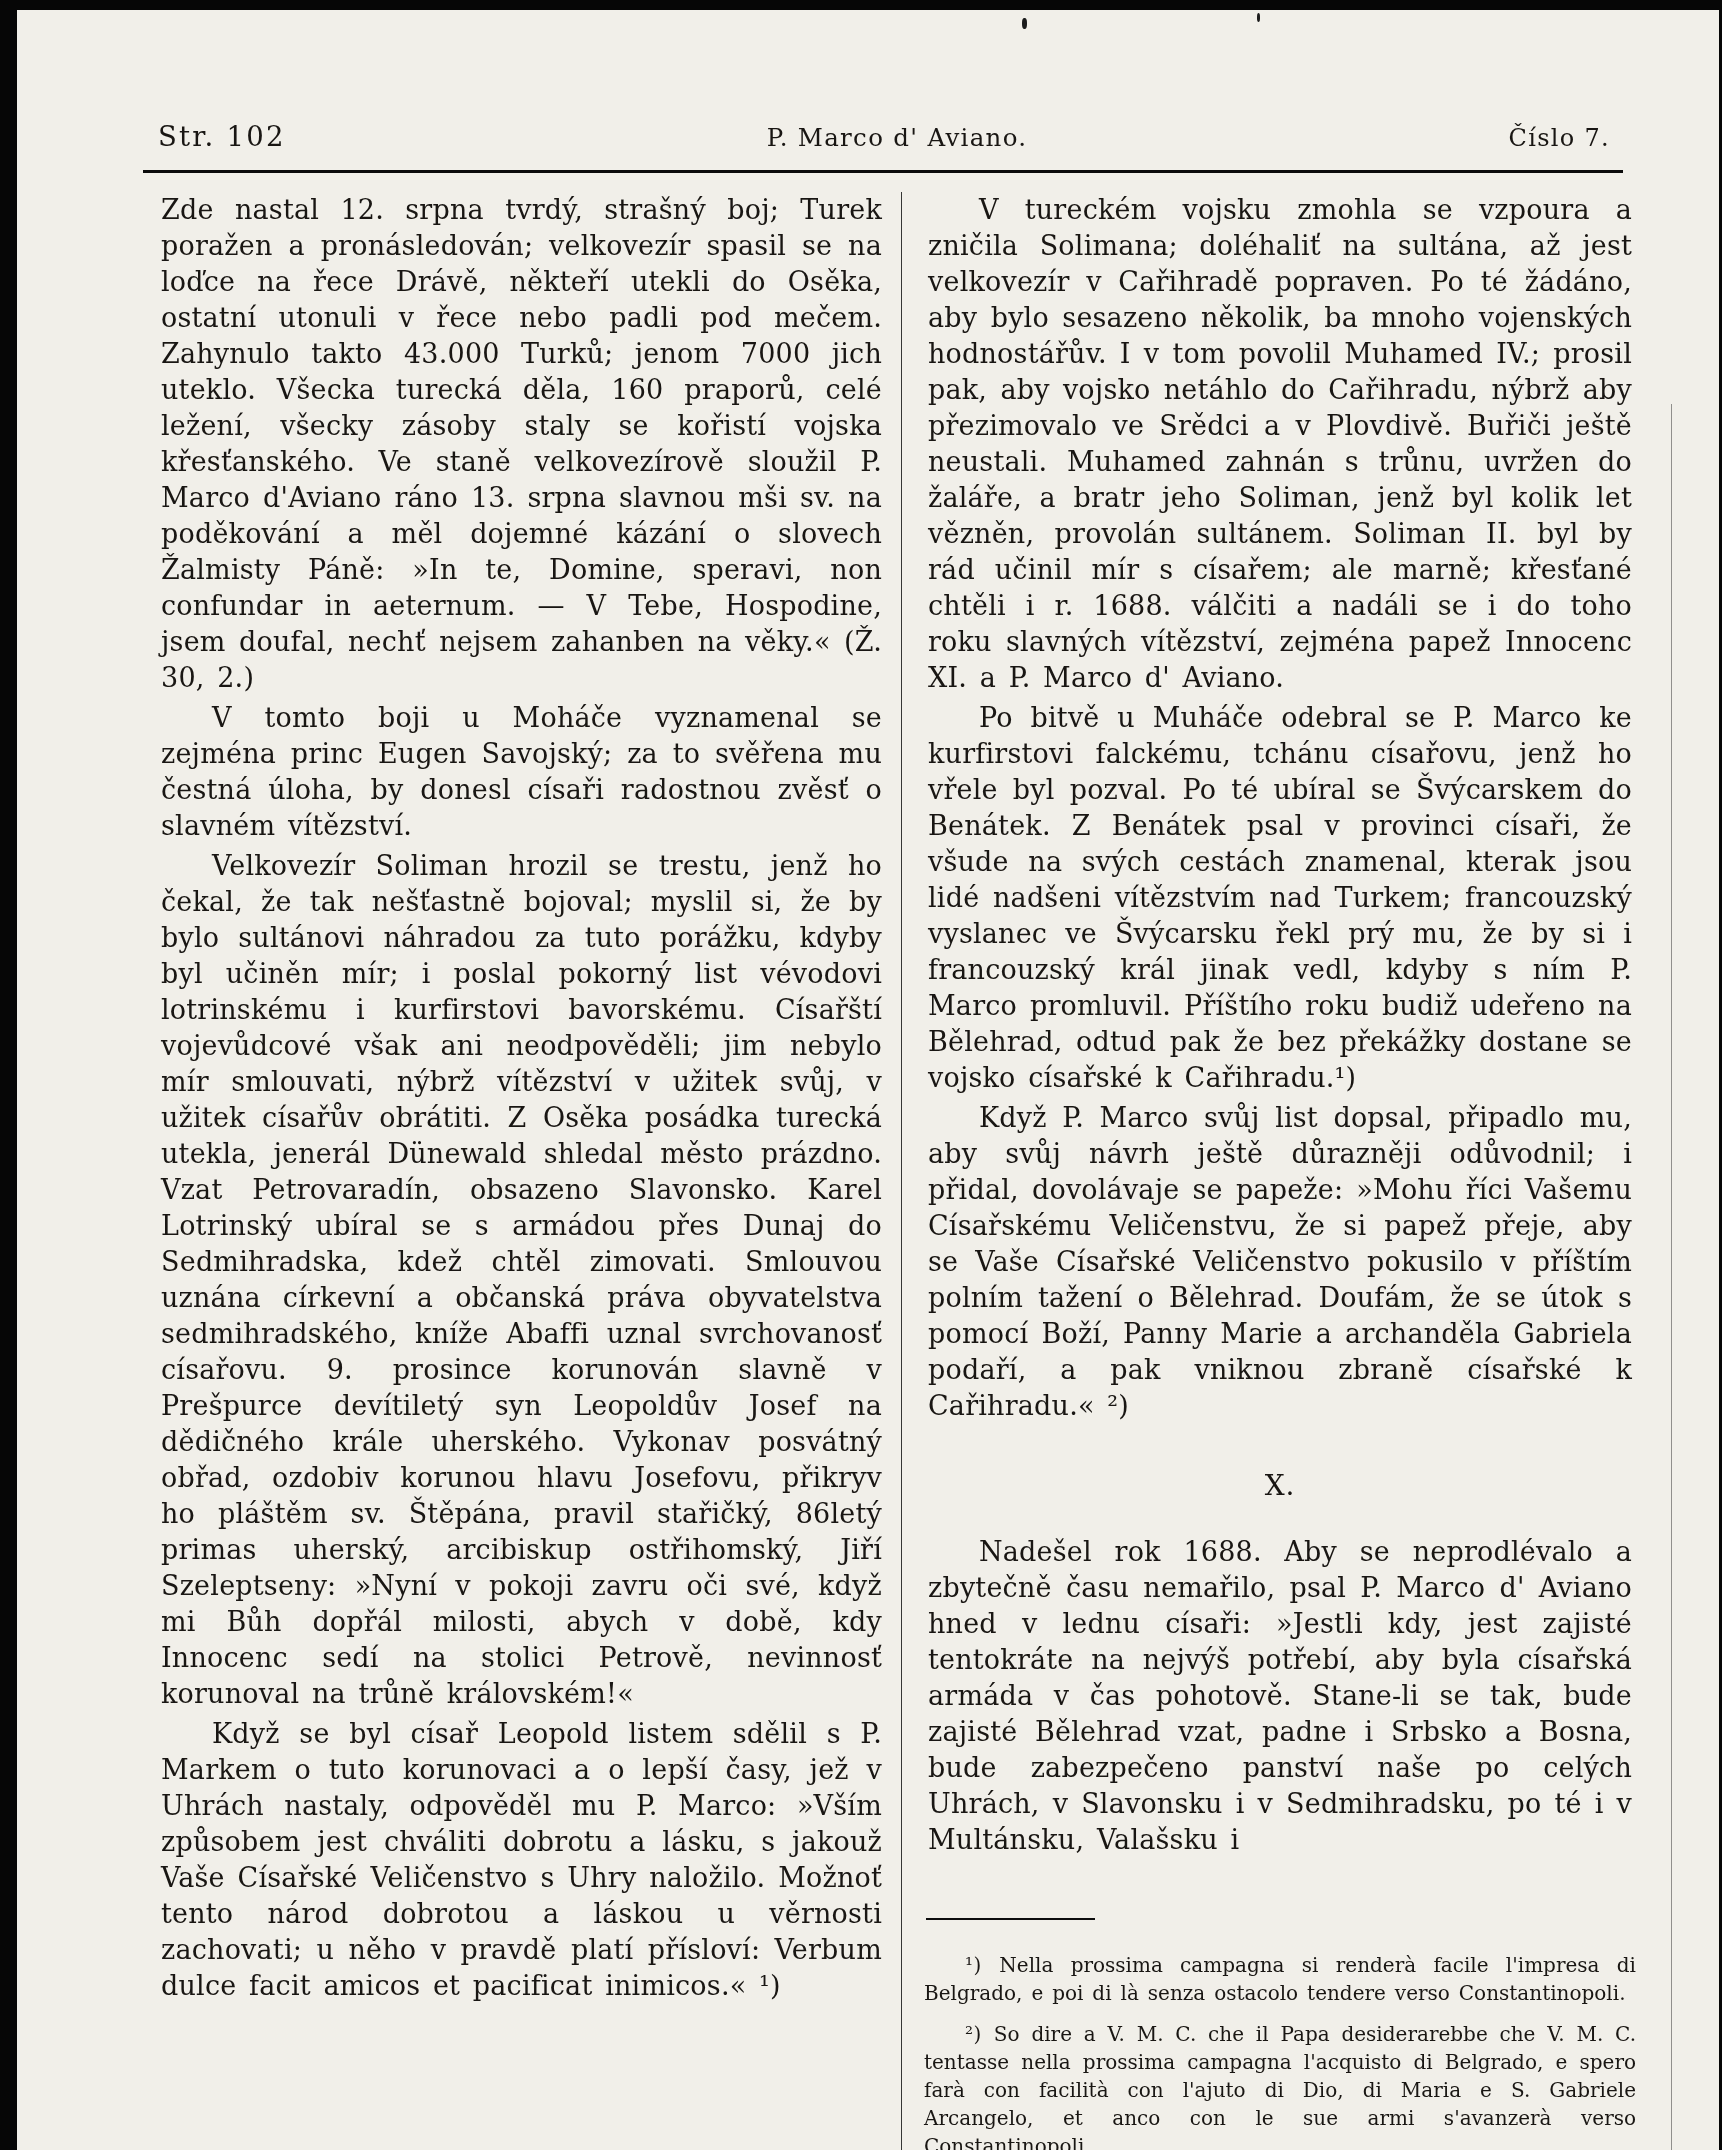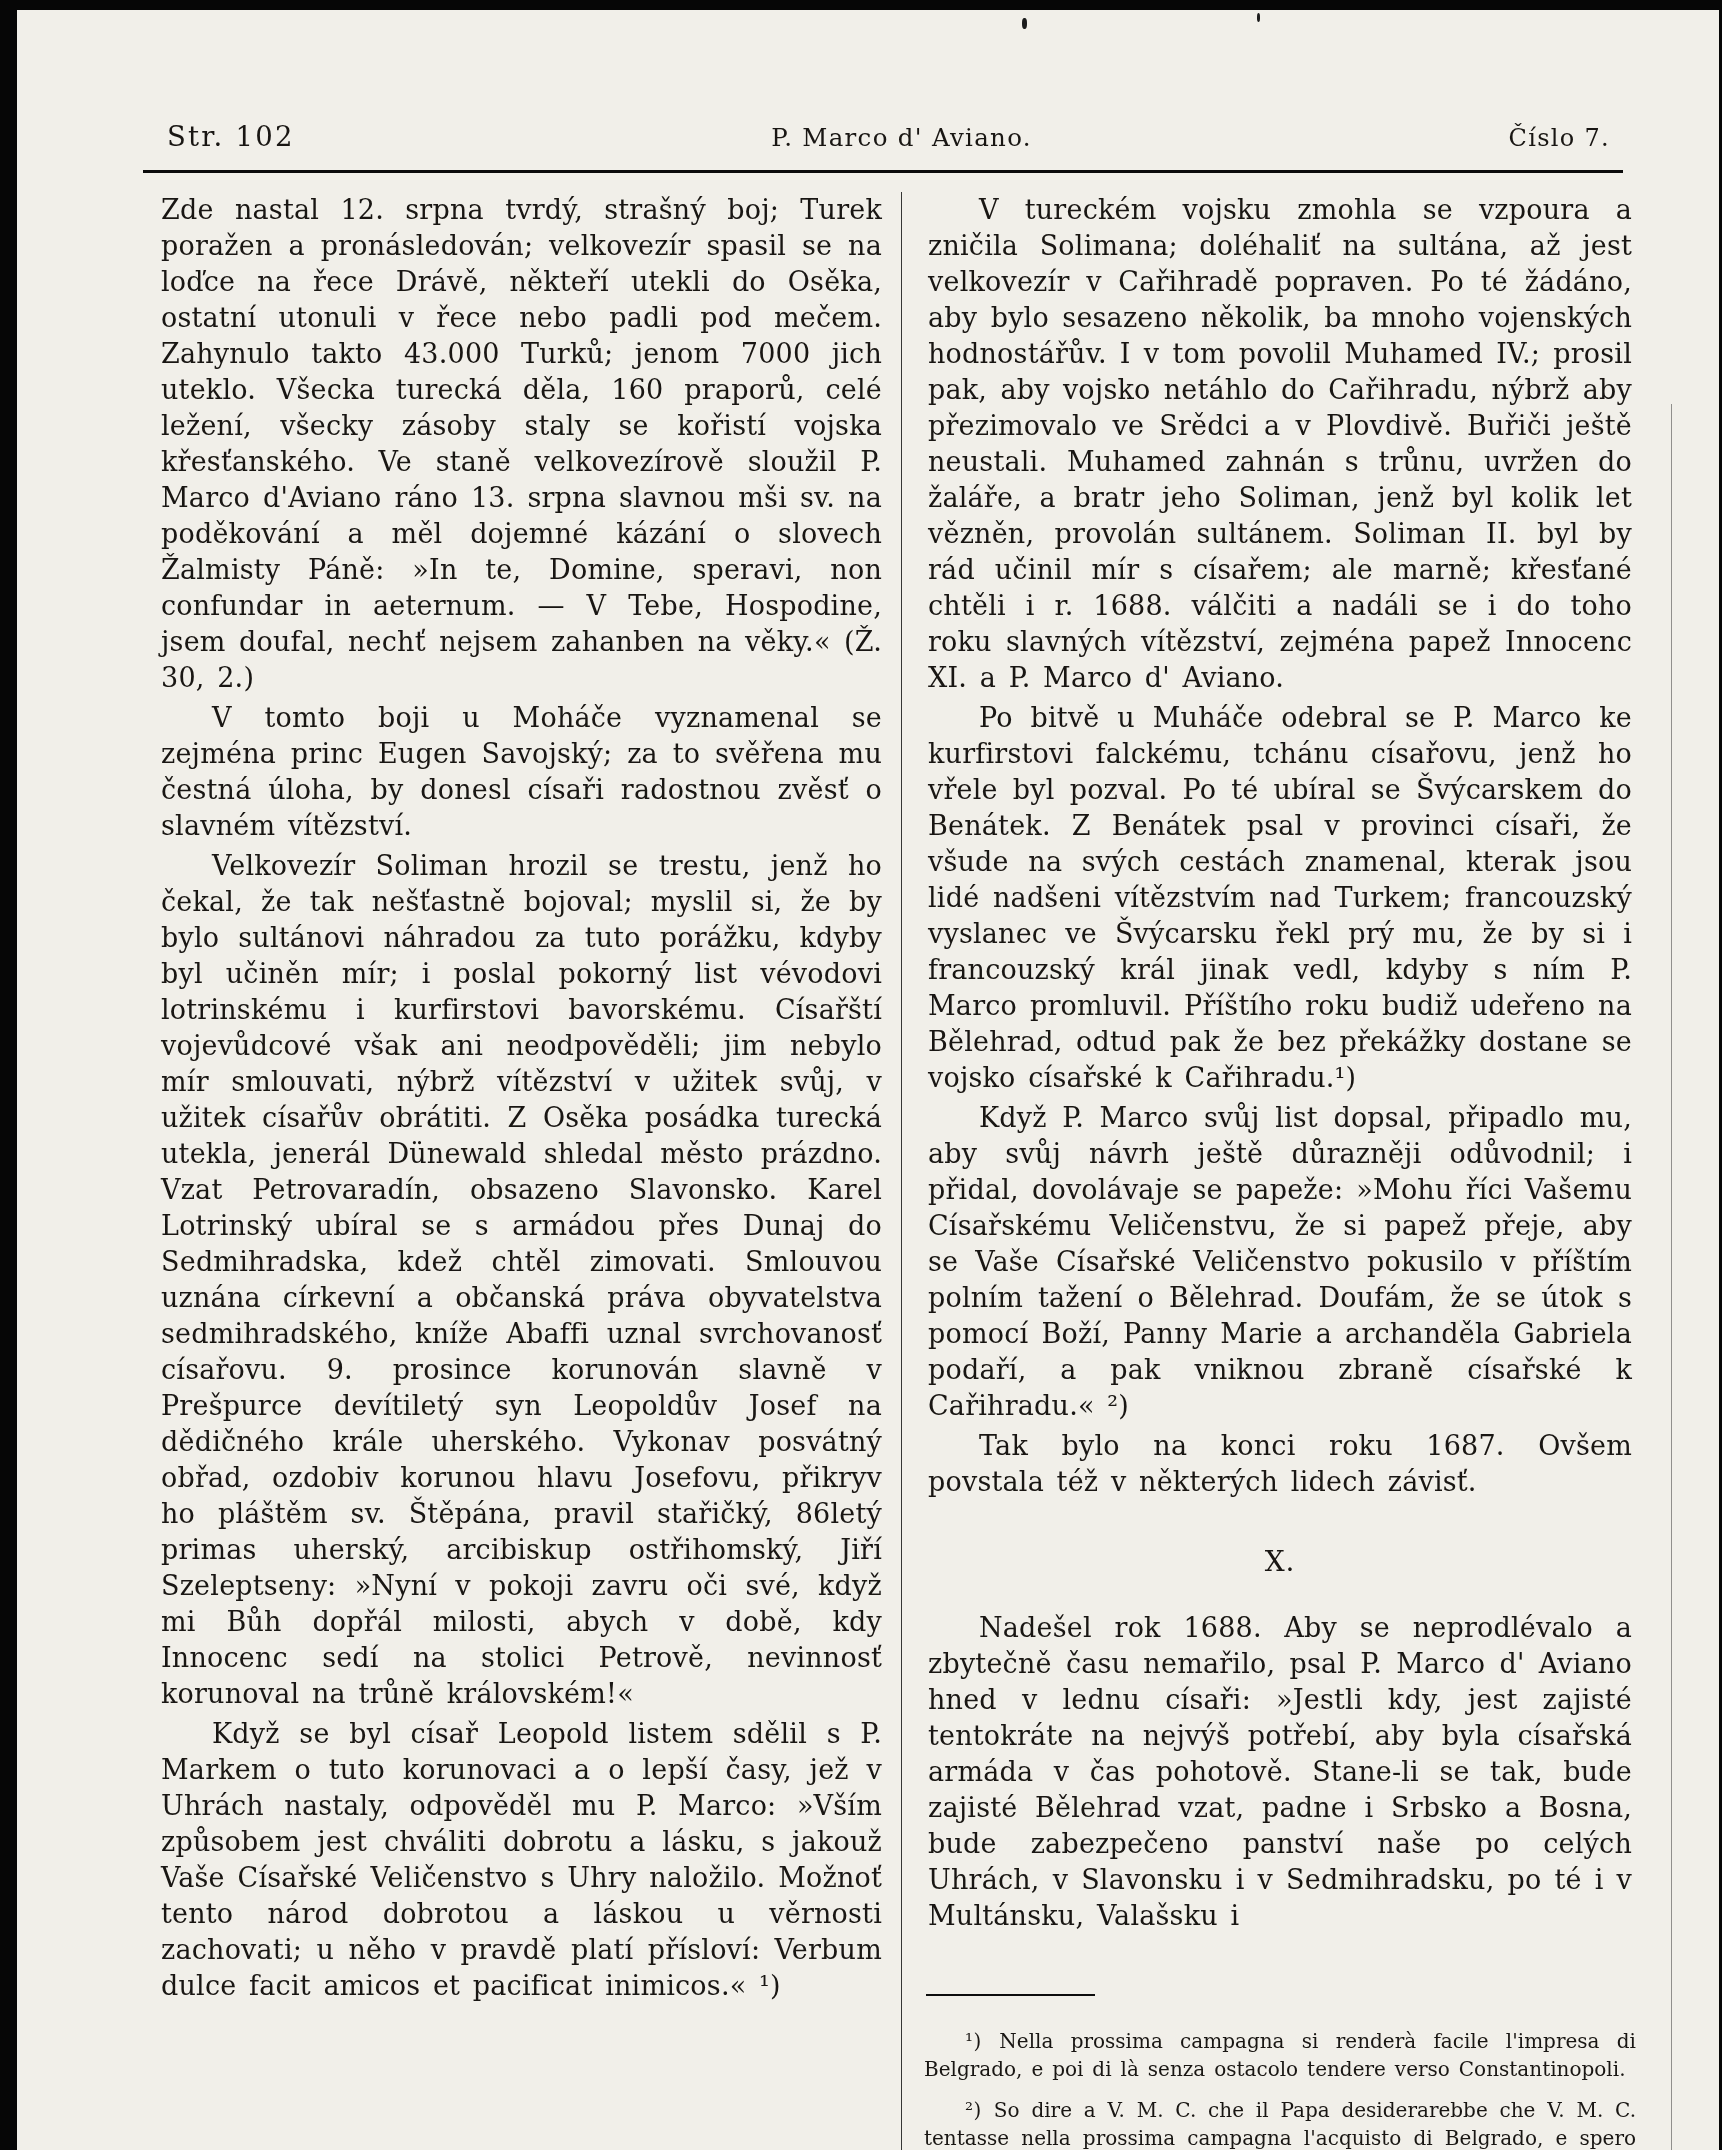--- a/index.html
+++ b/index.html
@@ -12,21 +12,21 @@
     overflow: hidden;
   }
   
   .scan-edge { position: absolute; background: #060606; z-index: 5; }
   .edge-top    { left: 0; top: 0; width: 100%; height: 10.3px; }
   .edge-left   { left: 0; top: 0; width: 17px; height: 100%; }
   .edge-right  { right: 0; top: 0; width: 4.3px; height: 100%; }
 
   
   .page-header {
-    position: absolute; left: 167px; right: 113px; top: 120px;
+    position: absolute; left: 158px; right: 113px; top: 120px;
     display: flex; justify-content: space-between; align-items: baseline;
   }
   .h-left   { font-size: 27.5px; letter-spacing: 2.2px; }
   .h-center { font-size: 24.5px; font-weight: 400; letter-spacing: 1.3px; }
   .h-right  { font-size: 24px; letter-spacing: 1.3px; }
   .header-rule {
     position: absolute; left: 143px; top: 170px; width: 1480px; height: 3px;
     background: #0b0b0b;
   }
 
@@ -98,21 +98,20 @@
     </div>
   <div class="spacer"></div>
 
 </div>
 
 <div class="col col-right">
   <div>
       <p class="para indent">V tureckém vojsku zmohla se vzpoura a zničila Solimana; doléhaliť na sultána, až jest velkovezír v Cařihradě popraven. Po té žádáno, aby bylo sesazeno několik, ba mnoho vojenských hodnostářův. I v tom povolil Muhamed IV.; prosil pak, aby vojsko netáhlo do Cařihradu, nýbrž aby přezimovalo ve Srědci a v Plovdivě. Buřiči ještě neustali. Muhamed zahnán s trůnu, uvržen do žaláře, a bratr jeho Soliman, jenž byl kolik let vězněn, provolán sultánem. Soliman II. byl by rád učinil mír s císařem; ale marně; křesťané chtěli i r. 1688. válčiti a nadáli se i do toho roku slavných vítězství, zejména papež Innocenc XI. a P. Marco d' Aviano.</p>
       <p class="para indent">Po bitvě u Muháče odebral se P. Marco ke kurfirstovi falckému, tchánu císařovu, jenž ho vřele byl pozval. Po té ubíral se Švýcarskem do Benátek. Z Benátek psal v provinci císaři, že všude na svých cestách znamenal, kterak jsou lidé nadšeni vítězstvím nad Turkem; francouzský vyslanec ve Švýcarsku řekl prý mu, že by si i francouzský král jinak vedl, kdyby s ním P. Marco promluvil. Příštího roku budiž udeřeno na Bělehrad, odtud pak že bez překážky dostane se vojsko císařské k Cařihradu.¹)</p>
       <p class="para indent">Když P. Marco svůj list dopsal, připadlo mu, aby svůj návrh ještě důrazněji odůvodnil; i přidal, dovolávaje se papeže: »Mohu říci Vašemu Císařskému Veličenstvu, že si papež přeje, aby se Vaše Císařské Veličenstvo pokusilo v příštím polním tažení o Bělehrad. Doufám, že se útok s pomocí Boží, Panny Marie a archanděla Gabriela podaří, a pak vniknou zbraně císařské k Cařihradu.« ²)</p>
-      <p class="para indent">Tak bylo na konci roku 1687. Ovšem povstala též v některých lidech závisť.</p>
     </div>
   <div class="section-heading">X.</div>
   <div>
       <p class="para indent">Nadešel rok 1688. Aby se neprodlévalo a zbytečně času nemařilo, psal P. Marco d' Aviano hned v lednu císaři: »Jestli kdy, jest zajisté tentokráte na nejvýš potřebí, aby byla císařská armáda v čas pohotově. Stane-li se tak, bude zajisté Bělehrad vzat, padne i Srbsko a Bosna, bude zabezpečeno panství naše po celých Uhrách, v Slavonsku i v Sedmihradsku, po té i v Multánsku, Valašsku i</p>
     </div>
   <div class="footnote-block right-notes">
     <div class="footnote-rule"></div>
     <div>
         <p class="footnote"><span class="fn-marker">¹) </span><span>Nella prossima campagna si renderà facile l'impresa di Belgrado, e poi di là senza ostacolo tendere verso Constantinopoli.</span></p>
         <p class="footnote"><span class="fn-marker">²) </span><span>So dire a V. M. C. che il Papa desiderarebbe che V. M. C. tentasse nella prossima campagna l'acquisto di Belgrado, e spero farà con facilità con l'ajuto di Dio, di Maria e S. Gabriele Arcangelo, et anco con le sue armi s'avanzerà verso Constantinopoli.</span></p>

